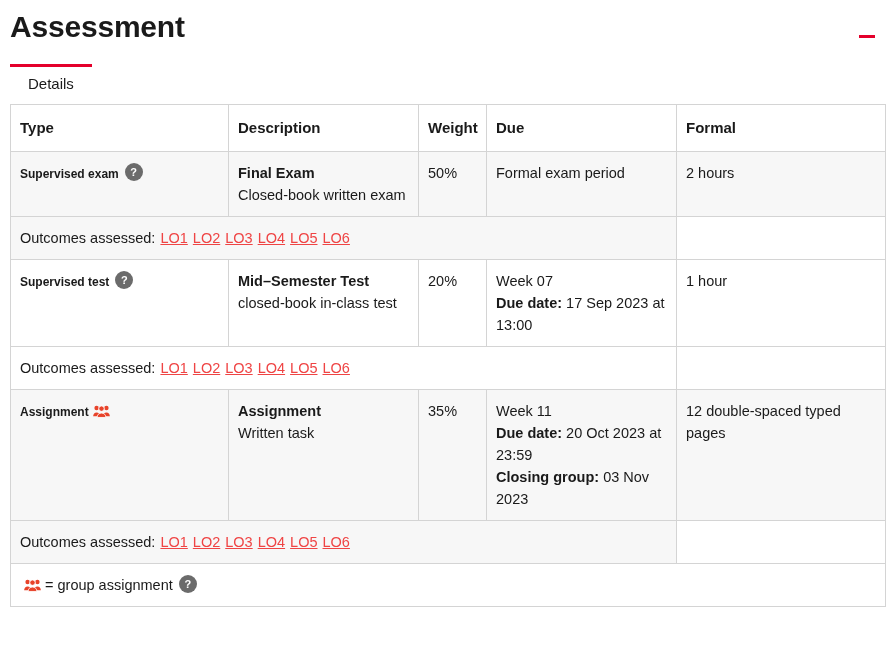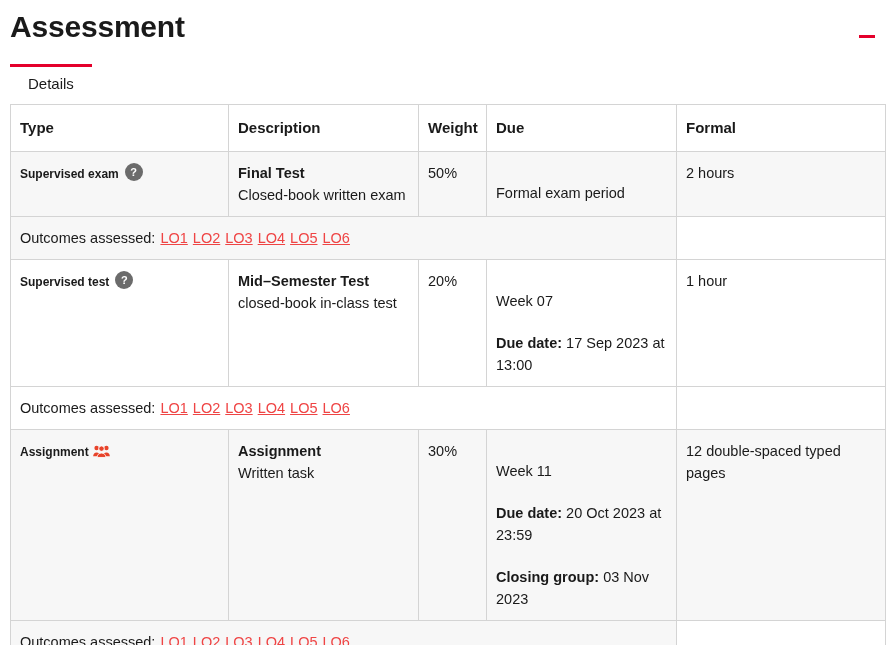--- a/index.html
+++ b/index.html
@@ -111,21 +111,21 @@
   .cell-type {
     font-weight: 700;
     font-size: 12px;
   }
   .cell-desc-title {
     font-weight: 700;
     display: block;
   }
   .cell-desc-sub { display: block; }
 
-  .due-line { display: block; margin-top: 20px; }
+  .due-line { display: block; }
   .due-label { font-weight: 700; }
 
   
   .help-icon {
     display: inline-block;
     width: 18px; height: 18px;
     border-radius: 50%;
     background: #6b6b6b;
     color: #ffffff;
     font-size: 11px;
@@ -202,21 +202,21 @@
         <th>Formal</th>
       </tr>
     </thead>
     <tbody>
 
       <tr class="shade">
         <td>
           <span class="cell-type">Supervised exam</span><span class="help-icon">?</span>
         </td>
         <td>
-          <span class="cell-desc-title">Final Test</span>
+          <span class="cell-desc-title">Final Exam</span>
           <span class="cell-desc-sub">Closed-book written exam</span>
         </td>
         <td>50%</td>
         <td>
           <span class="due-line"><span>Formal exam period</span></span>
         </td>
         <td>2 hours</td>
       </tr>
       <tr class="shade">
         <td class="outcomes" colspan="4">
@@ -255,21 +255,21 @@
                   <circle cx="15.8" cy="4.4" r="2.6" fill="#e8432a"></circle>
                   <path d="M11.8 14.2c0-2.6 1.8-4.3 4-4.3s4 1.7 4 4.3z" fill="#e8432a"></path>
                   <circle cx="10" cy="5.2" r="3.2" fill="#e8432a" stroke="#ffffff" stroke-width="1"></circle>
                   <path d="M4.8 15.6c0-3.1 2.3-5.2 5.2-5.2s5.2 2.1 5.2 5.2z" fill="#e8432a" stroke="#ffffff" stroke-width="1"></path>
                 </svg></span>
         </td>
         <td>
           <span class="cell-desc-title">Assignment</span>
           <span class="cell-desc-sub">Written task</span>
         </td>
-        <td>30%</td>
+        <td>35%</td>
         <td>
           <span class="due-line"><span>Week 11</span></span>
           <span class="due-line"><span class="due-label">Due date:</span> <span>20 Oct 2023 at 23:59</span></span>
           <span class="due-line"><span class="due-label">Closing group:</span> <span>03 Nov 2023</span></span>
         </td>
         <td>12 double-spaced typed pages</td>
       </tr>
       <tr class="shade">
         <td class="outcomes" colspan="4">
           <span>Outcomes assessed:</span><span class="lo-link">LO1</span><span class="lo-link">LO2</span><span class="lo-link">LO3</span><span class="lo-link">LO4</span><span class="lo-link">LO5</span><span class="lo-link">LO6</span>

